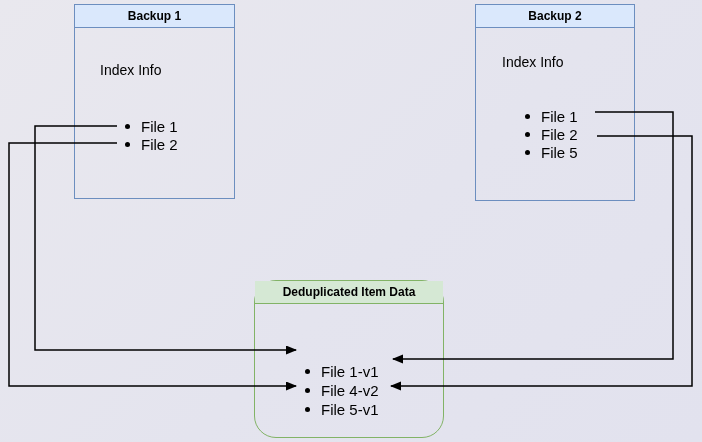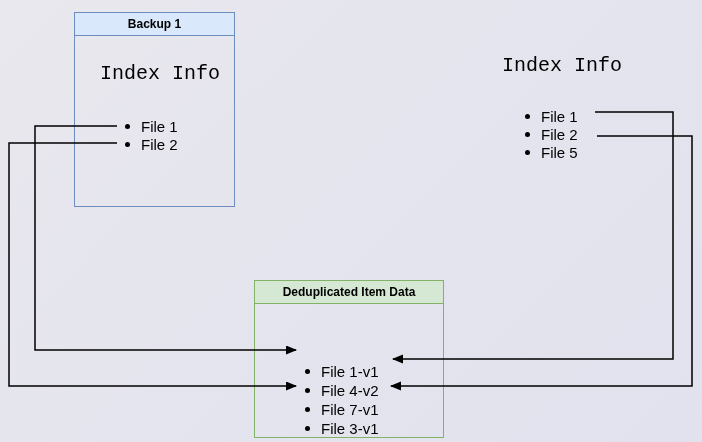--- a/index.html
+++ b/index.html
@@ -24,31 +24,30 @@
     height: 22px;
     line-height: 22px;
     text-align: center;
     font-size: 12px;
     font-weight: bold;
     border-bottom: 1px solid;
     border-color: inherit;
   }
   .node-blue { border-color: #6c8ebf; }
   .node-blue .hdr { background: #dae8fc; border-bottom-color: #6c8ebf; }
-  .node-green { border-color: #82b366; }
+  .node-green { border-color: #82b366; border-radius: 22px; }
   .node-green .hdr { background: #d5e8d4; border-bottom-color: #82b366; }
 
-  #backup1 { left: 74px;  top: 12px;   width: 161px; height: 195px; }
+  #backup1 { left: 74px;  top: 4px;   width: 161px; height: 195px; }
   #backup2 { left: 475px; top: 4px;   width: 160px; height: 197px; }
   #dedup   { left: 254px; top: 280px; width: 190px; height: 158px; }
 
   .subtitle {
     position: absolute;
-    font-size: 20px;
-    font-family: Liberation Mono, monospace;
+    font-size: 14px;
   }
   #b1-subtitle { left: 100px; top: 62px; }
   #b2-subtitle { left: 502px; top: 54px; }
 
   ul.filelist {
     position: absolute;
     margin: 0; padding: 0;
     list-style: none;
   }
   ul.filelist li {
@@ -96,20 +95,23 @@
     <li>
       <span class="dot"></span>
       <span>File 1</span>
     </li>
     <li>
       <span class="dot"></span>
       <span>File 2</span>
     </li>
   </ul>
 
+  <div class="node node-blue" id="backup2">
+    <div class="hdr">Backup 2</div>
+  </div>
   <div class="subtitle" id="b2-subtitle">Index Info</div>
   <ul class="filelist" id="b2-list">
     <li>
       <span class="dot"></span>
       <span>File 1</span>
     </li>
     <li>
       <span class="dot"></span>
       <span>File 2</span>
     </li>
@@ -126,25 +128,21 @@
     <li>
       <span class="dot"></span>
       <span>File 1-v1</span>
     </li>
     <li>
       <span class="dot"></span>
       <span>File 4-v2</span>
     </li>
     <li>
       <span class="dot"></span>
-      <span>File 7-v1</span>
-    </li>
-    <li>
-      <span class="dot"></span>
-      <span>File 3-v1</span>
+      <span>File 5-v1</span>
     </li>
   </ul>
 
   <svg class="wires" viewBox="0 0 702 442" xmlns="http://www.w3.org/2000/svg">
     <defs>
       <marker id="arrowhead" markerUnits="userSpaceOnUse" markerWidth="12" markerHeight="10" refX="10" refY="4.5" orient="auto">
         <path d="M0,0 L11,4.5 L0,9 Z" fill="#000"></path>
       </marker>
     </defs>
     <polyline points="117,126 35,126 35,350 296,350" marker-end="url(#arrowhead)"></polyline>

